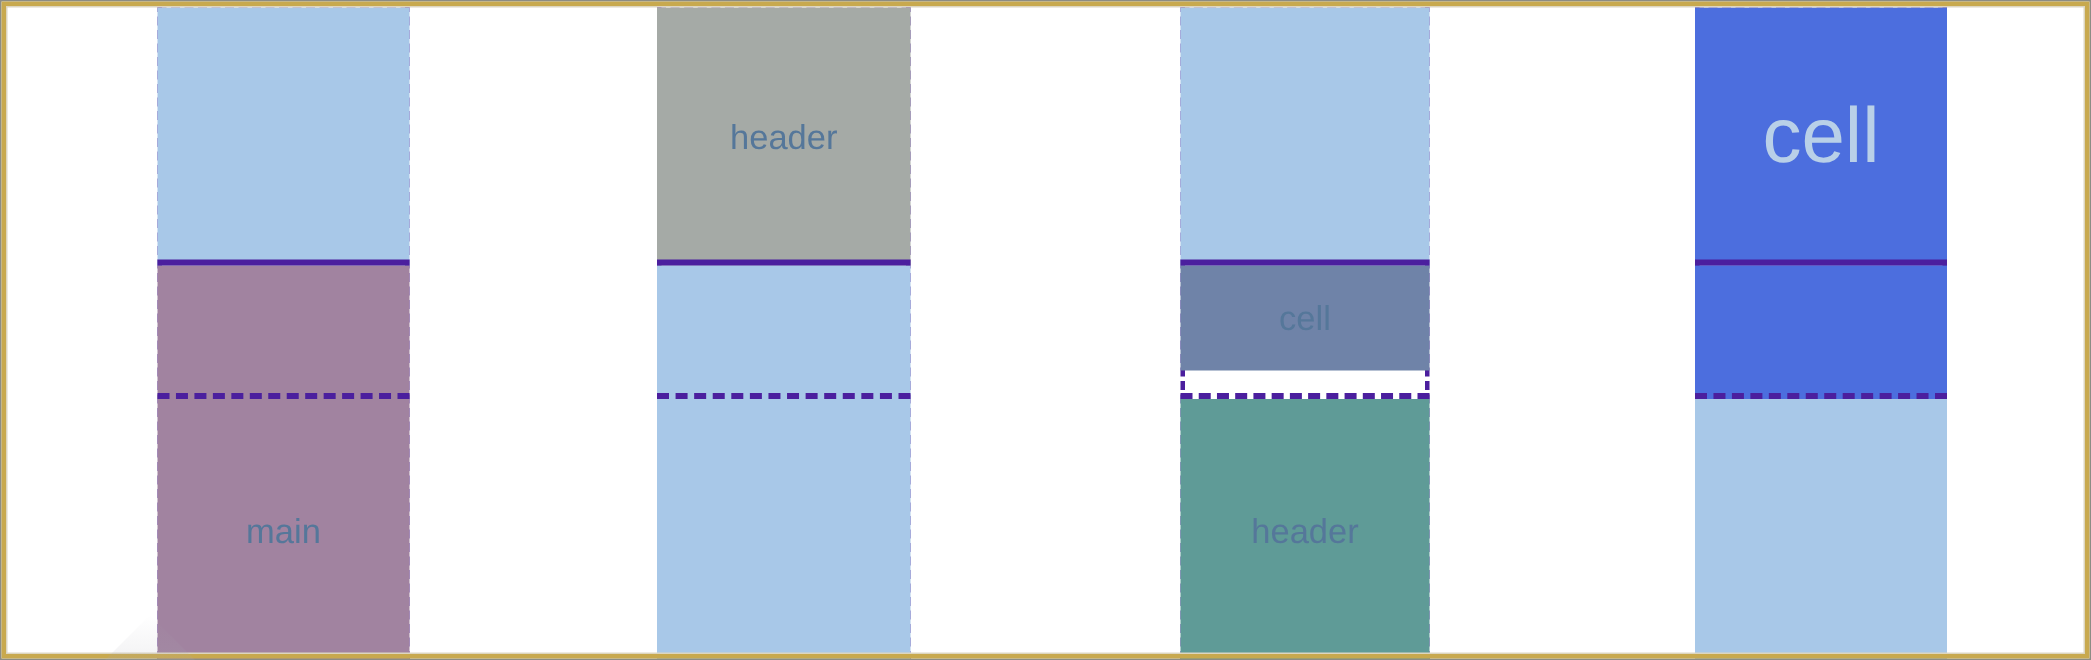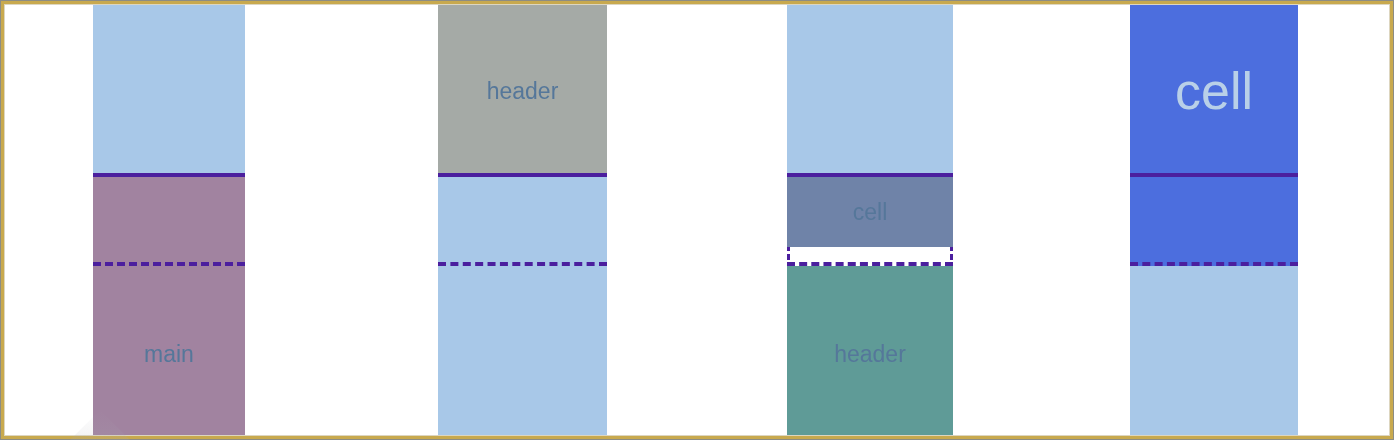--- a/index.html
+++ b/index.html
@@ -114,21 +114,21 @@
 
   .label-md { font-size: 23px; }
   .label-lg { font-size: 52px; }
 </style>
 </head>
 <body>
 
 <div id="canvas">
 
   <div id="columns-layer">
-      <div class="column" style="left: 93px; width: 152px;">
+      <div class="column" style="left: 105px; width: 168px;">
         <div class="band" style="top: 0px; height: 172px; background: rgb(168, 200, 232);">
           <span class="band-label label-md" style="color: rgb(85, 119, 154);"></span>
         </div>
         <div class="band" style="top: 172px; height: 89px; background: rgb(161, 131, 160);">
           <span class="band-label label-md" style="color: rgb(85, 119, 154);"></span>
         </div>
         <div class="band" style="top: 261px; height: 177px; background: rgb(161, 131, 160);">
           <span class="band-label label-md" style="color: rgb(85, 119, 154);">main</span>
         </div>
         <div class="rule-solid" style="top: 168px; background: rgb(75, 31, 158);"></div>

